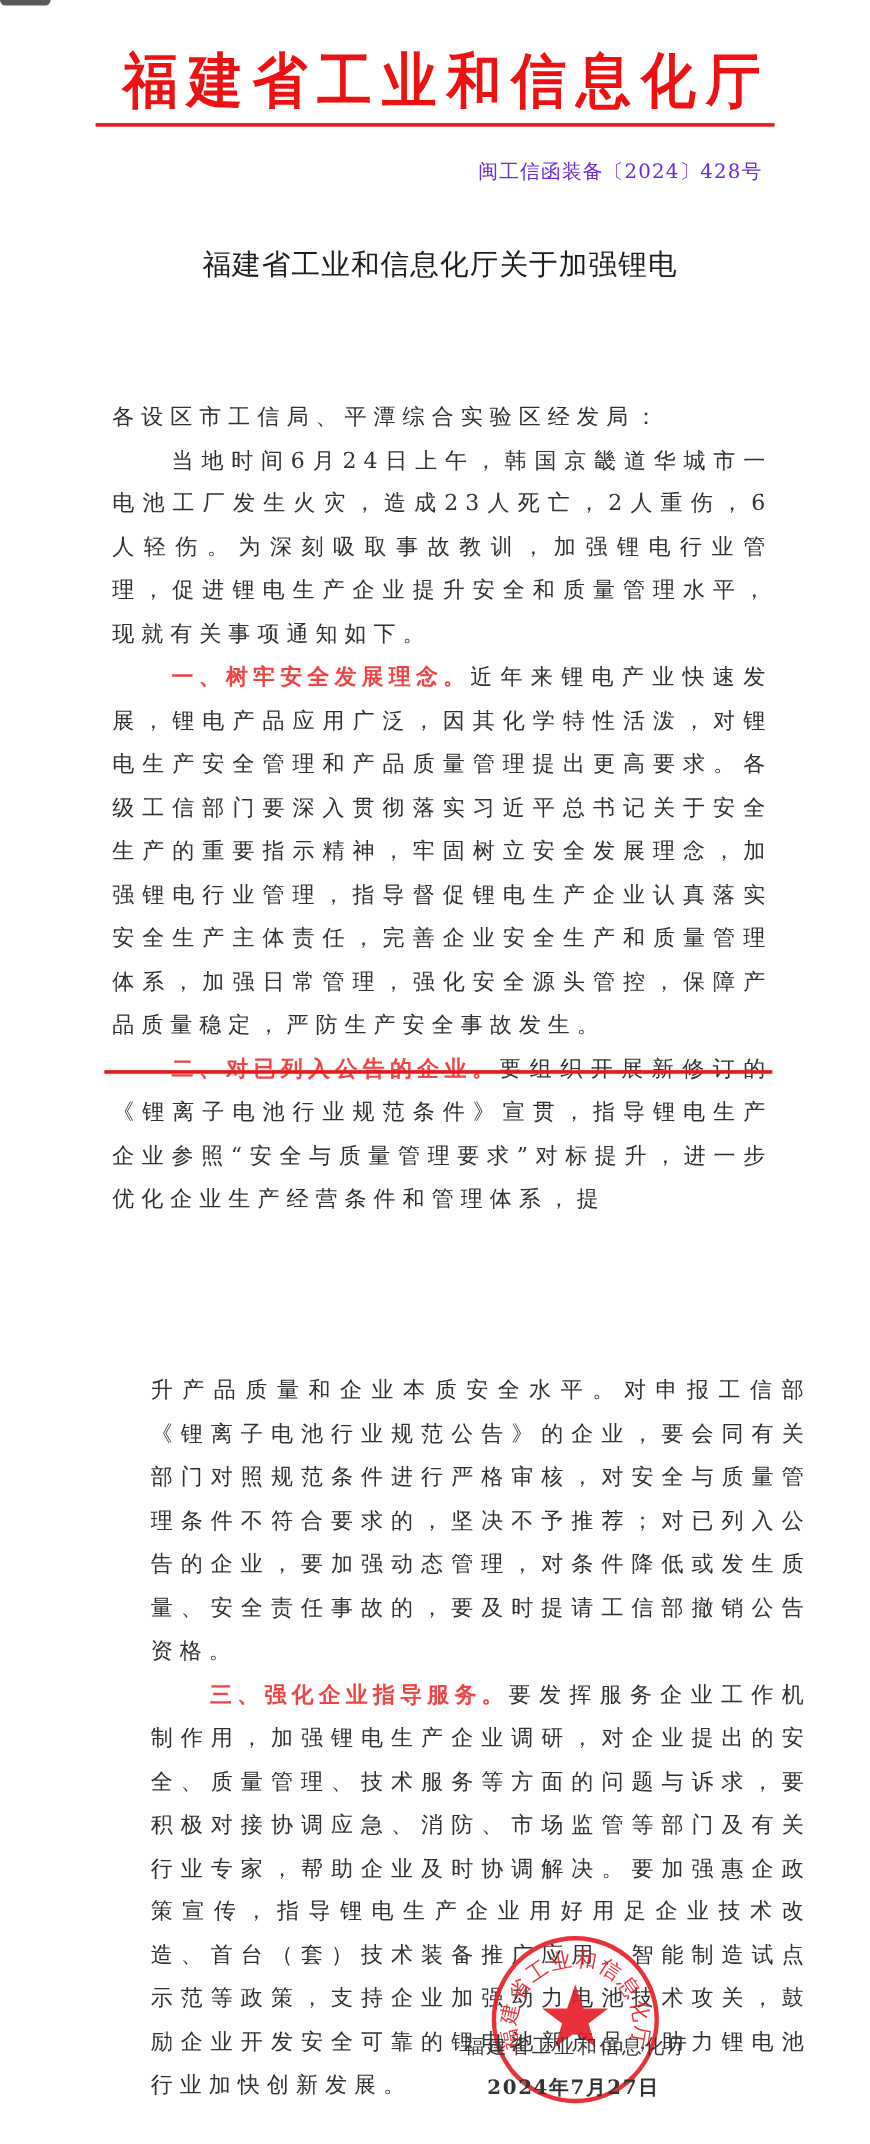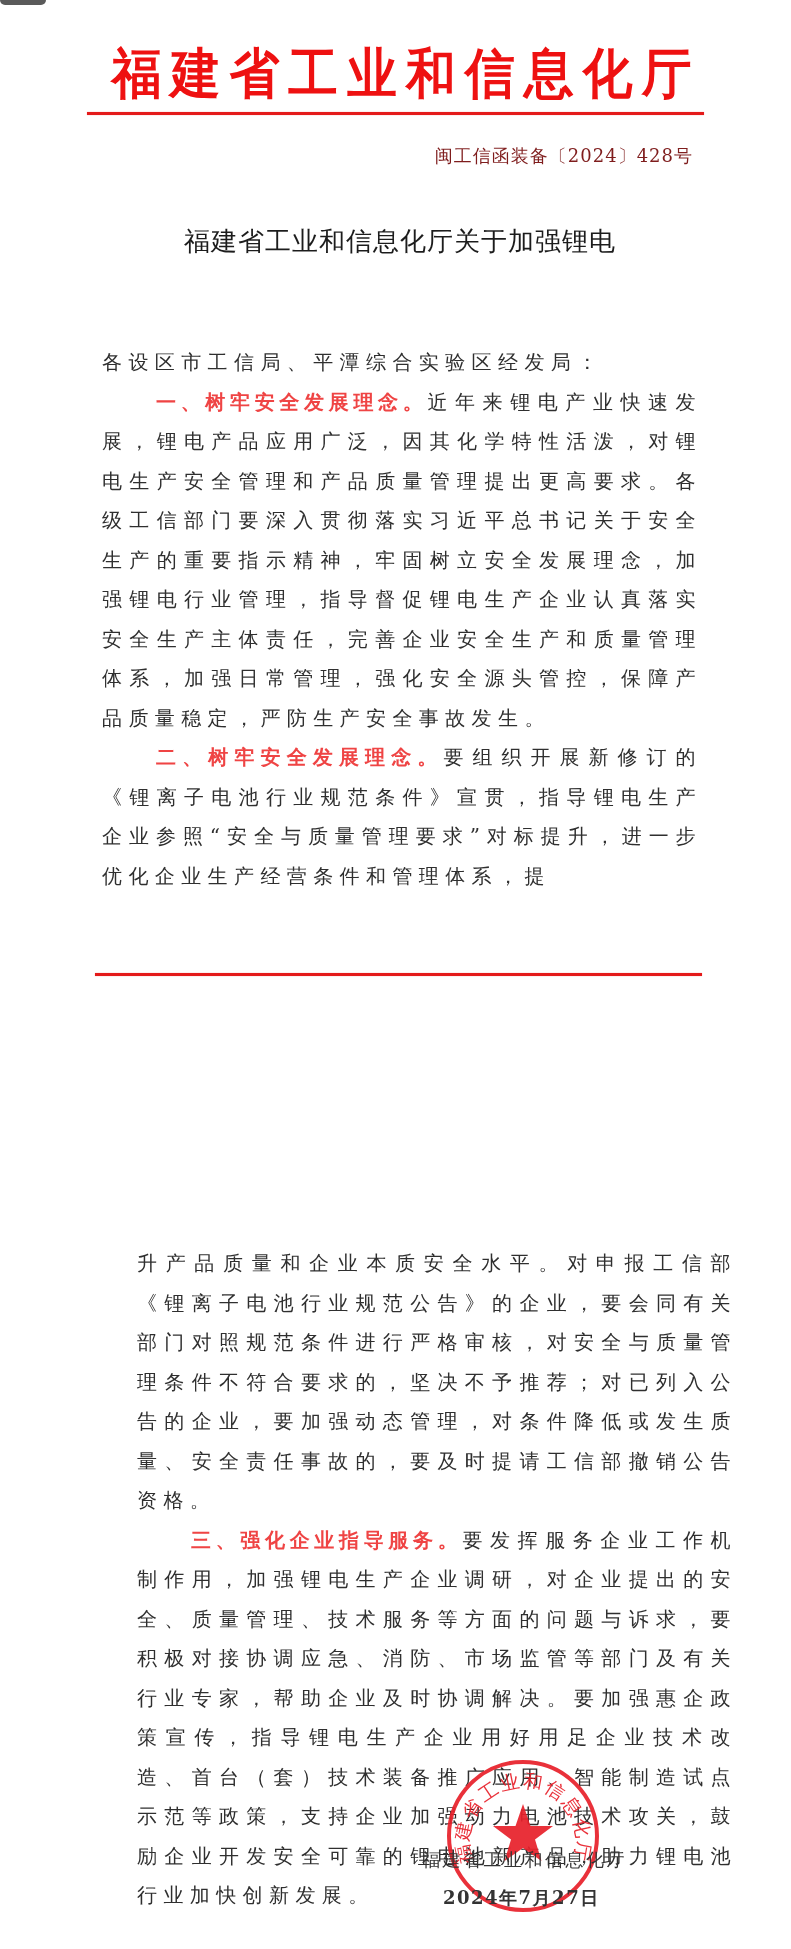--- a/index.html
+++ b/index.html
@@ -48,21 +48,21 @@
   }
   .red-rule.top { left: 87px; top: 112px; width: 617px; }
   .red-rule.bottom { left: 95px; top: 973px; width: 607px; }
 
   .doc-number {
     position: absolute;
     right: 98px;
     top: 144px;
     font-size: 18px;
     letter-spacing: 1px;
-    color: #7f1d1d;
+    color: #6d28d9;
     white-space: nowrap;
     margin-left: 18px;
   }
   .doc-title {
     position: absolute;
     left: 100px;
     top: 220px;
     width: 600px;
     text-align: center;
     font-weight: normal;
@@ -86,21 +86,21 @@
   }
   .indent {
     text-indent: 54px;
   }
   .body-text b {
     font-family: "DejaVu Sans", "Liberation Sans", sans-serif;
     font-weight: bold;
     color: #ef4444;
     letter-spacing: 3.5px;
   }
-  .page1 { top: 343px; }
+  .page1 { top: 359px; }
   .page2 { top: 1244px; margin-left: 35px; }
 
   .seal {
     position: absolute;
     left: 447px;
     top: 1760px;
     width: 152px;
     height: 152px;
     border: 4px solid #e8202a;
     border-radius: 50%;
@@ -141,22 +141,23 @@
 <div class="red-rule top"></div>
 
 <div class="doc-number">闽工信函装备〔2024〕428号</div>
 
 <div class="doc-title">
   <div>福建省工业和信息化厅关于加强锂电</div>
 </div>
 
 <div class="body-text page1">
   <p>各设区市工信局、平潭综合实验区经发局：</p>
+  <p class="indent">当地时间6月24日上午，韩国京畿道华城市一电池工厂发生火灾，造成23人死亡，2人重伤，6人轻伤。为深刻吸取事故教训，加强锂电行业管理，促进锂电生产企业提升安全和质量管理水平，现就有关事项通知如下。</p>
   <p class="indent"><b>一、树牢安全发展理念。</b><span>近年来锂电产业快速发展，锂电产品应用广泛，因其化学特性活泼，对锂电生产安全管理和产品质量管理提出更高要求。各级工信部门要深入贯彻落实习近平总书记关于安全生产的重要指示精神，牢固树立安全发展理念，加强锂电行业管理，指导督促锂电生产企业认真落实安全生产主体责任，完善企业安全生产和质量管理体系，加强日常管理，强化安全源头管控，保障产品质量稳定，严防生产安全事故发生。</span></p>
-  <p class="indent"><b>二、树牢安全发展理念。</b><span>要组织开展新修订的《锂离子电池行业规范条件》宣贯，指导锂电生产企业参照“安全与质量管理要求”对标提升，进一步优化企业生产经营条件和管理体系，提</span></p>
+  <p class="indent"><b>二、对已列入公告的企业。</b><span>要组织开展新修订的《锂离子电池行业规范条件》宣贯，指导锂电生产企业参照“安全与质量管理要求”对标提升，进一步优化企业生产经营条件和管理体系，提</span></p>
 </div>
 
 <div class="red-rule bottom"></div>
 
 <div class="body-text page2">
   <p>升产品质量和企业本质安全水平。对申报工信部《锂离子电池行业规范公告》的企业，要会同有关部门对照规范条件进行严格审核，对安全与质量管理条件不符合要求的，坚决不予推荐；对已列入公告的企业，要加强动态管理，对条件降低或发生质量、安全责任事故的，要及时提请工信部撤销公告资格。</p>
   <p class="indent"><b>三、强化企业指导服务。</b><span>要发挥服务企业工作机制作用，加强锂电生产企业调研，对企业提出的安全、质量管理、技术服务等方面的问题与诉求，要积极对接协调应急、消防、市场监管等部门及有关行业专家，帮助企业及时协调解决。要加强惠企政策宣传，指导锂电生产企业用好用足企业技术改造、首台（套）技术装备推广应用、智能制造试点示范等政策，支持企业加强动力电池技术攻关，鼓励企业开发安全可靠的锂电池新产品，助力锂电池行业加快创新发展。</span></p>
 </div>
 
 <div class="seal">

